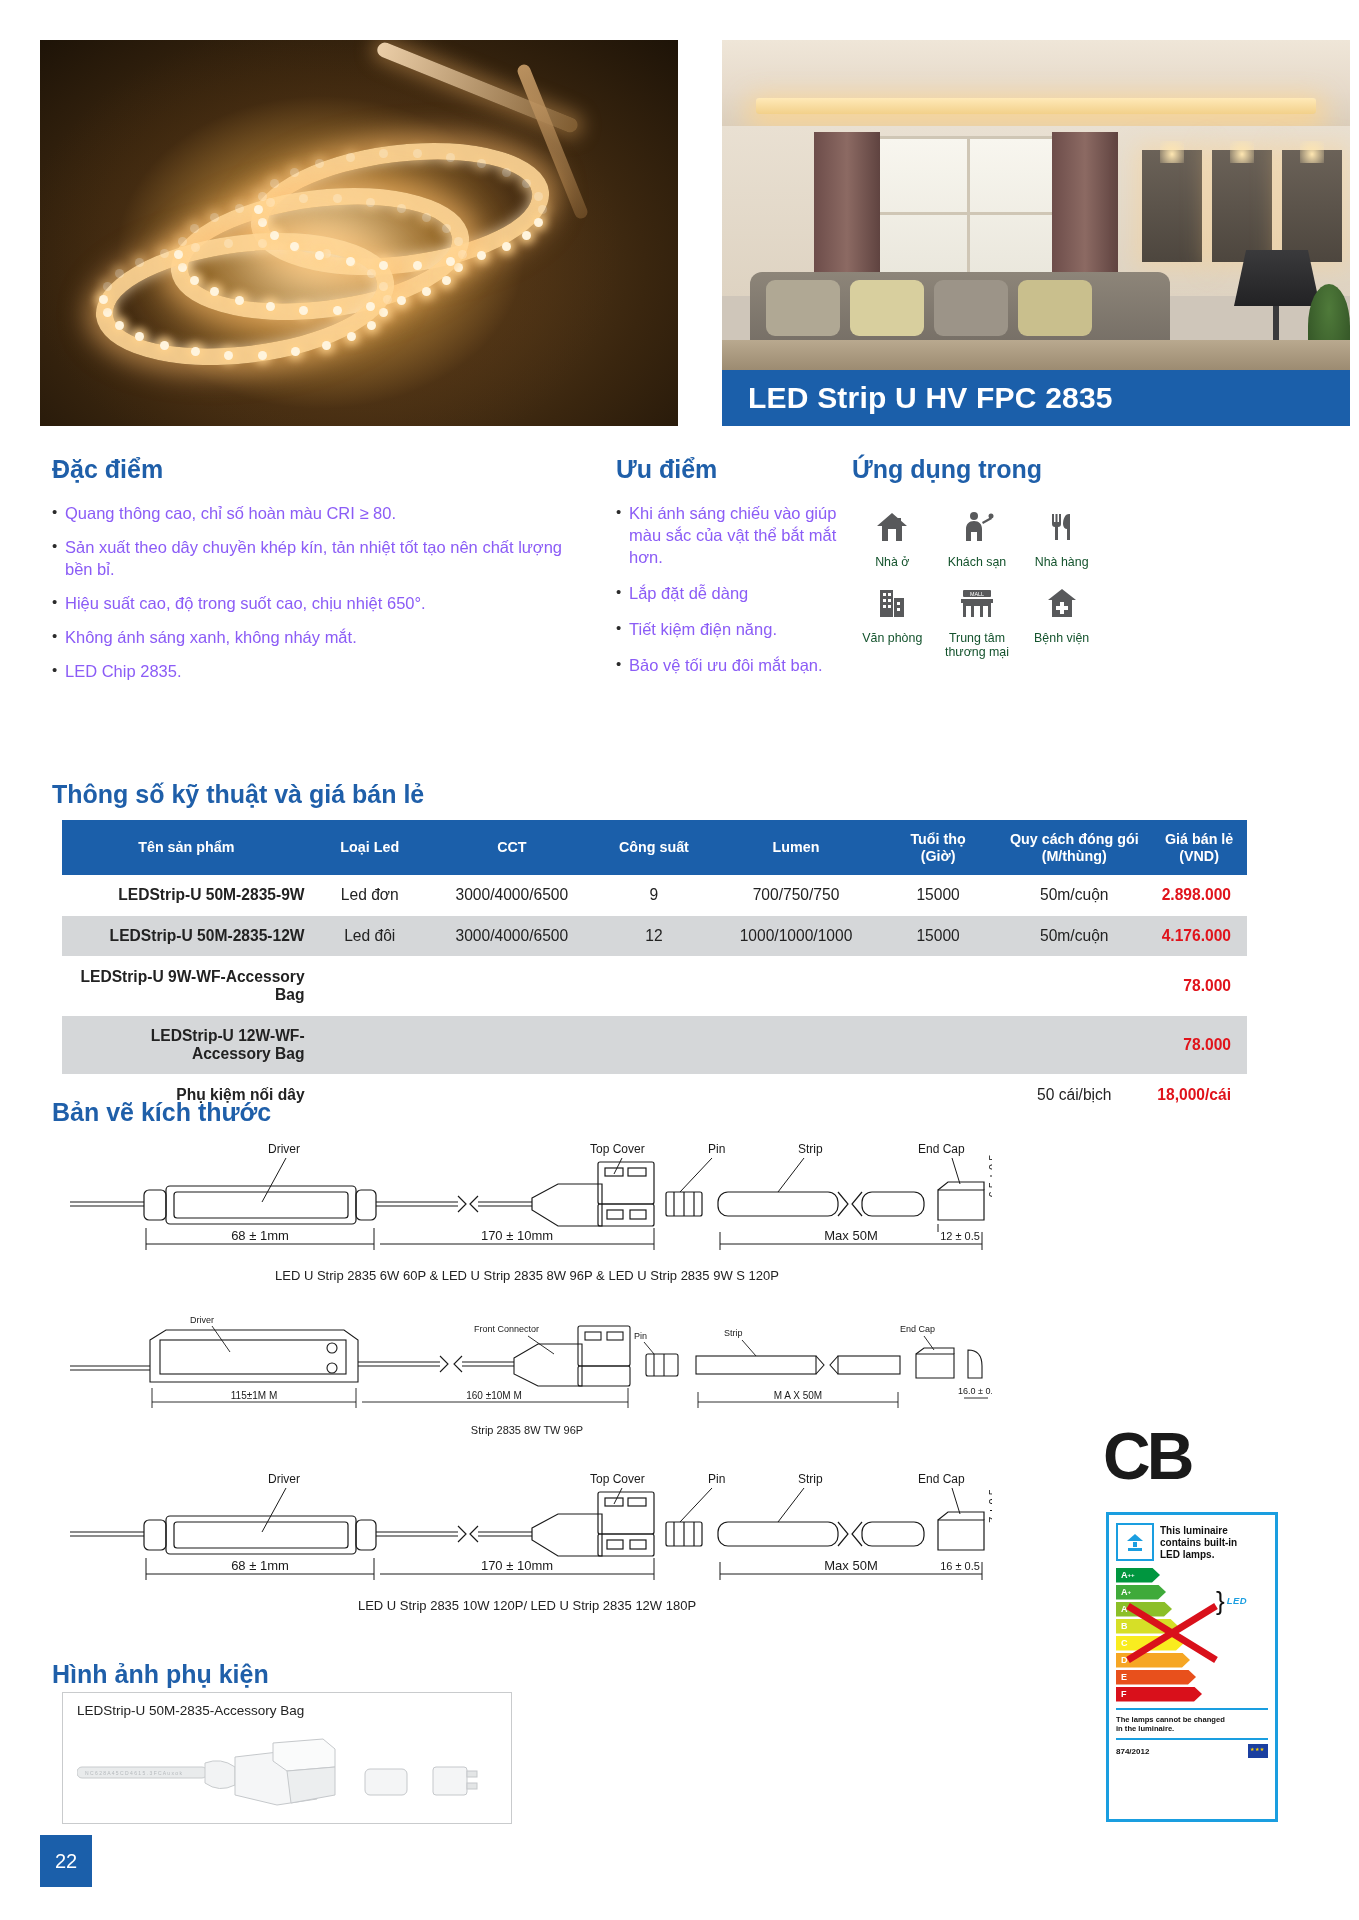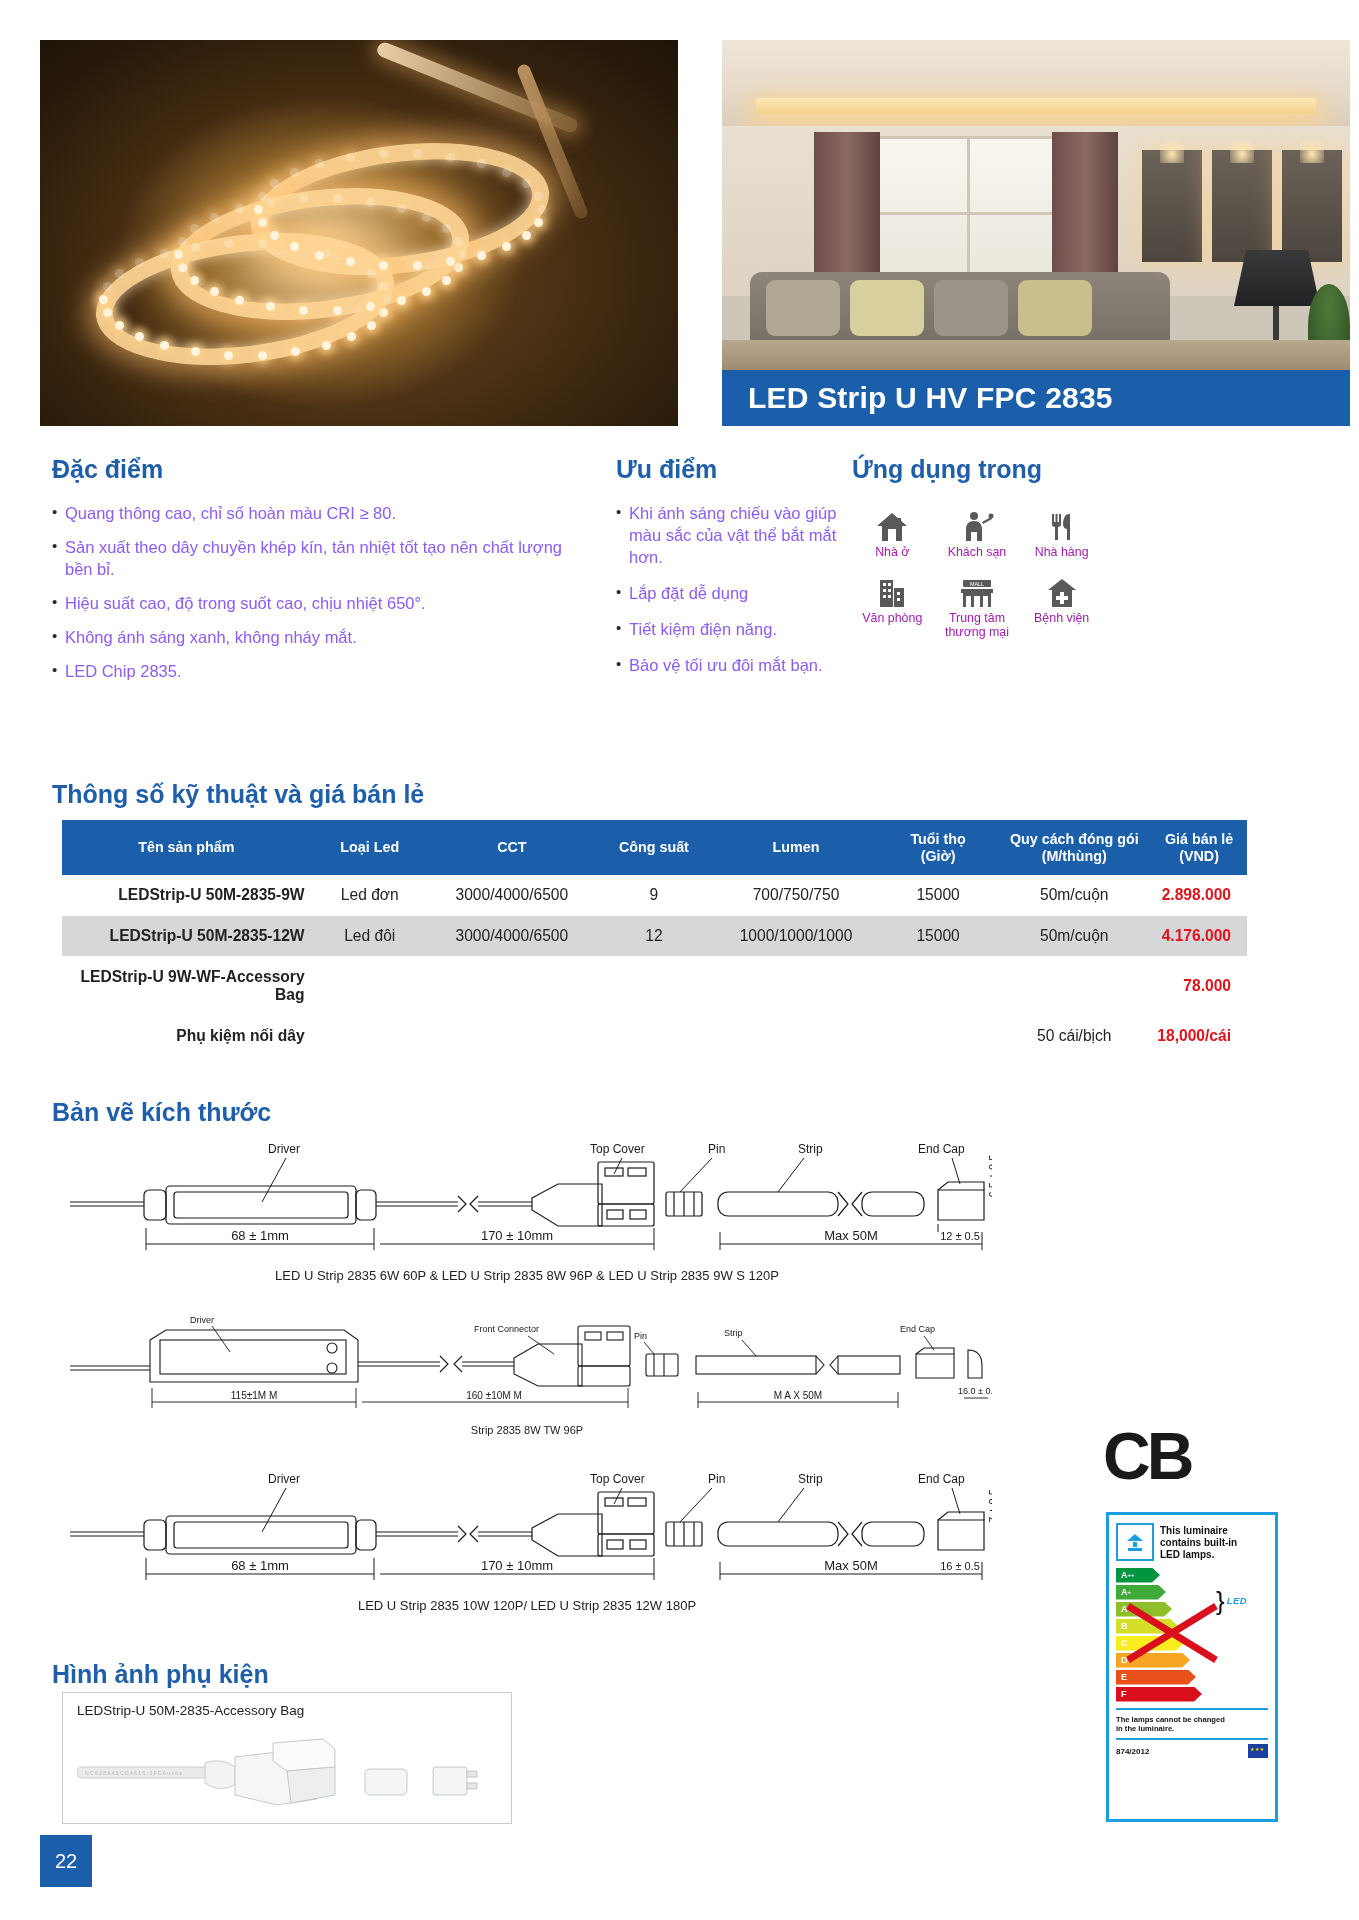--- a/index.html
+++ b/index.html
@@ -125,21 +125,21 @@
   .advantages .bullets li { margin-bottom: 14px; }
 
   
   .app-grid {
     margin-top: 16px; display: grid; grid-template-columns: repeat(3, 1fr);
     gap: 6px 4px; width: 250px;
   }
   .app-cell { text-align: center; }
   .app-ico { height: 44px; display: flex; align-items: flex-end; justify-content: center; }
   .app-ico svg { fill: #58595b; }
-  .app-lbl { font-size: 12.4px; color: #a21caf; margin-top: 1px; line-height: 1.18; }
+  .app-lbl { font-size: 12.4px; color: #14532d; margin-top: 11px; line-height: 1.18; }
 
   
   .spec-head { position: absolute; left: 52px; top: 780px; }
   .table-wrap { position: absolute; left: 62px; top: 820px; width: 1185px; }
   table.spec { border-collapse: collapse; width: 100%; }
   table.spec thead th {
     background: #1b5faa; color: #fff; font-size: 14.3px; font-weight: bold;
     padding: 11px 4px; text-align: center; line-height: 1.16; vertical-align: middle;
   }
   table.spec tbody td {
@@ -364,21 +364,21 @@
         <li>Hiệu suất cao, độ trong suốt cao, chịu nhiệt 650°.</li>
         <li>Không ánh sáng xanh, không nháy mắt.</li>
         <li>LED Chip 2835.</li>
       </ul>
   </div>
 
   <div class="advantages">
     <div class="h-blue">Ưu điểm</div>
     <ul class="bullets" id="advantages-list">
         <li>Khi ánh sáng chiếu vào giúp màu sắc của vật thể bắt mắt hơn.</li>
-        <li>Lắp đặt dễ dụng</li>
+        <li>Lắp đặt dễ dàng</li>
         <li>Tiết kiệm điện năng.</li>
         <li>Bảo vệ tối ưu đôi mắt bạn.</li>
       </ul>
   </div>
 
   <div class="apps">
     <div class="h-blue">Ứng dụng trong</div>
     <div class="app-grid" id="app-grid">
         <div class="app-cell">
           <div class="app-ico">
@@ -499,20 +499,30 @@
           <tr>
             <td class="name">LEDStrip-U 9W-WF-Accessory Bag</td>
             <td></td>
             <td></td>
             <td></td>
             <td></td>
             <td></td>
             <td></td>
             <td class="price">78.000</td>
           </tr>
+          <tr class="alt">
+            <td class="name">LEDStrip-U 12W-WF-Accessory Bag</td>
+            <td></td>
+            <td></td>
+            <td></td>
+            <td></td>
+            <td></td>
+            <td></td>
+            <td class="price">78.000</td>
+          </tr>
           <tr>
             <td class="name">Phụ kiệm nối dây</td>
             <td></td>
             <td></td>
             <td></td>
             <td></td>
             <td></td>
             <td>50 cái/bịch</td>
             <td class="price">18,000/cái</td>
           </tr>

